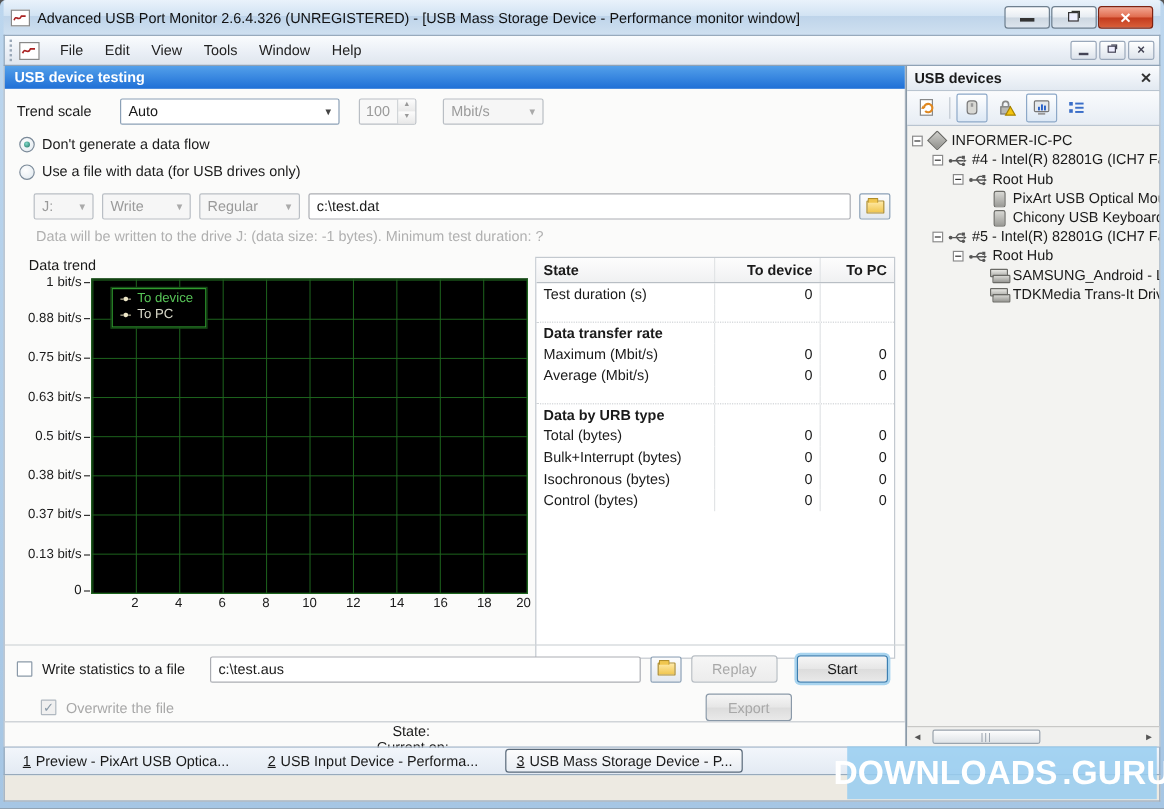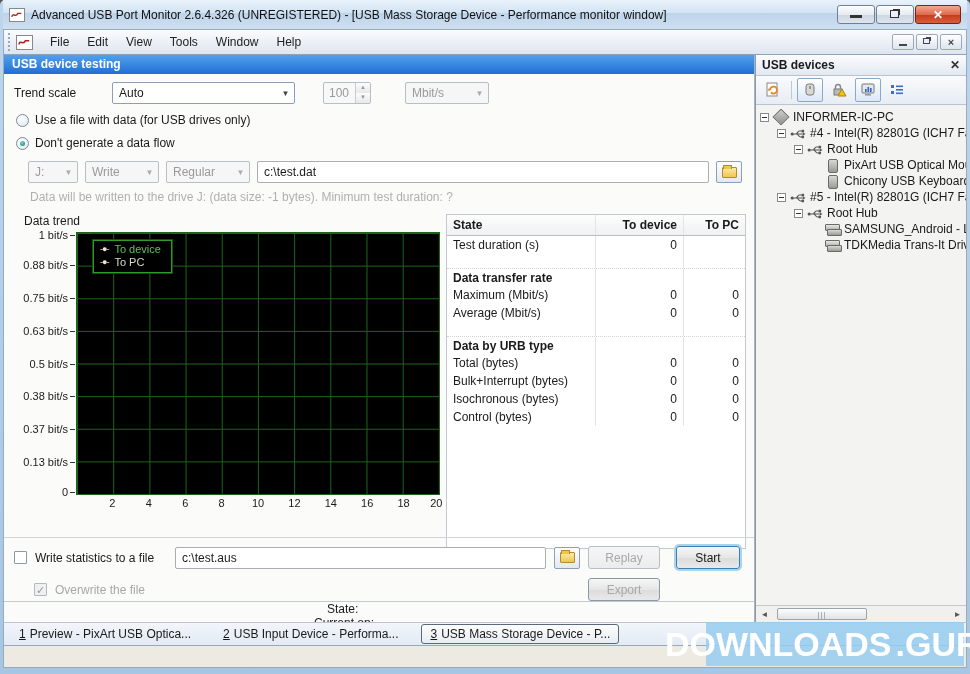--- a/index.html
+++ b/index.html
@@ -37,21 +37,21 @@
   .mbtn .glyph-x { color:#445; font-size:11px; line-height:15px; }
 
   
   .mainrow { flex:1; display:flex; min-height:0; background:#fbfbfa; border-left:1px solid #98aabc; border-right:1px solid #98aabc; }
   .left-pane { flex:1; display:flex; flex-direction:column; min-width:0; border-right:1px solid #a9b4bf; background:#fbfbfa; }
 
   .testing-header { height:19px; line-height:19px; padding-left:8px; color:#fff; font-weight:bold;
     background:linear-gradient(to bottom,#53a0ea,#1f6fd6); }
 
   .row { display:flex; align-items:center; }
-  .trend-row { margin:8px 0 0 10px; gap:16px; }
+  .trend-row { margin:8px 0 0 10px; gap:4px; }
   .lbl { color:#1a1a1a; }
   .combo { height:22px; border:1px solid #8ba0b6; border-radius:2px; background:#fff; display:flex; align-items:center; padding-left:6px; position:relative; }
   .combo .arrow { margin-left:auto; width:17px; height:100%; display:flex; align-items:center; justify-content:center; color:#444; font-size:8px; }
   .combo.disabled { background:#f6f6f6; border-color:#b9bec4; color:#9a9a9a; }
   .combo.disabled .arrow { color:#aaa; }
   .spin { width:48px; height:22px; border:1px solid #b9bec4; background:#f8f8f8; color:#9a9a9a; display:flex; align-items:center; border-radius:2px;}
   .spin .val { flex:1; padding-left:5px; }
   .spin .uds { width:15px; height:100%; border-left:1px solid #c8ccd0; display:flex; flex-direction:column; }
   .spin .uds span { flex:1; font-size:6px; color:#999; text-align:center; line-height:9px; background:linear-gradient(#fcfcfc,#e8e8e8); }
 
@@ -175,21 +175,21 @@
 
   .rp-hscroll { height:17px; display:flex; align-items:center; background:#f0f0ee; border-top:1px solid #c8c8c6; }
   .sarrow { width:17px; height:100%; display:flex; align-items:center; justify-content:center; color:#555; font-size:8px; }
   .strack { flex:1; height:100%; position:relative; }
   .sthumb { position:absolute; left:4px; top:2px; width:90px; height:12px; border:1px solid #9aa4ae; border-radius:2px;
     background:linear-gradient(#fdfdfd,#dfe3e7); display:flex; align-items:center; justify-content:center; color:#8a94a0; font-size:8px; letter-spacing:1px;}
 
   
   .watermark { position:absolute; right:6px; bottom:8px; width:258px; height:44px; background:rgba(150,205,240,0.85);
     display:flex; align-items:center; justify-content:center; gap:2px; }
-  .wm-text { color:#fff; font-weight:bold; font-size:34px; letter-spacing:0; font-family:"Liberation Sans",sans-serif; }
+  .wm-text { color:#fff; font-weight:bold; font-size:28px; letter-spacing:0; font-family:"Liberation Sans",sans-serif; }
 </style>
 </head>
 <body>
 
 <div class="screen">
   <div class="frame">
 
     <div class="titlebar">
       <span class="app-ico">
         <svg viewBox="0 0 16 14">
@@ -257,26 +257,26 @@
                 <span>▼</span>
               </span>
           </span>
           <span class="combo disabled" style="width:84px;margin-left:18px">
             <span>Mbit/s</span>
             <span class="arrow">▼</span>
           </span>
         </div>
 
         <div class="row radio-row">
+          <span class="radio checked"></span>
+          <span class="lbl">Don't generate a data flow</span>
+        </div>
+        <div class="row radio-row">
           <span class="radio"></span>
           <span class="lbl">Use a file with data (for USB drives only)</span>
-        </div>
-        <div class="row radio-row">
-          <span class="radio checked"></span>
-          <span class="lbl">Don't generate a data flow</span>
         </div>
 
         <div class="row file-row">
           <span class="combo disabled" style="width:50px">
             <span>J:</span>
             <span class="arrow">▼</span>
           </span>
           <span class="combo disabled" style="width:74px">
             <span>Write</span>
             <span class="arrow">▼</span>
@@ -420,21 +420,21 @@
 
         <div class="bsep"></div>
         <div class="bc-row1">
           <span class="checkbox"></span>
           <span class="lbl" style="width:132px">Write statistics to a file</span>
           <span class="field" style="flex:1">c:\test.aus</span>
           <span class="browse-btn">
               <span class="folder"></span>
             </span>
           <span class="btn disabled" style="width:72px">Replay</span>
-          <span class="btn default" style="width:64px;margin-left:8px;margin-right:4px">Start</span>
+          <span class="btn default" style="width:76px;margin-left:8px;margin-right:4px">Start</span>
         </div>
         <div class="bc-row2">
           <span class="checkbox checked disabled"></span>
           <span>Overwrite the file</span>
           <span class="btn" style="width:72px;margin-left:auto;margin-right:84px">Export</span>
         </div>
 
         <div class="statusbar">
           <span class="st1">State:</span>
           <span class="st2">Current op:</span>

